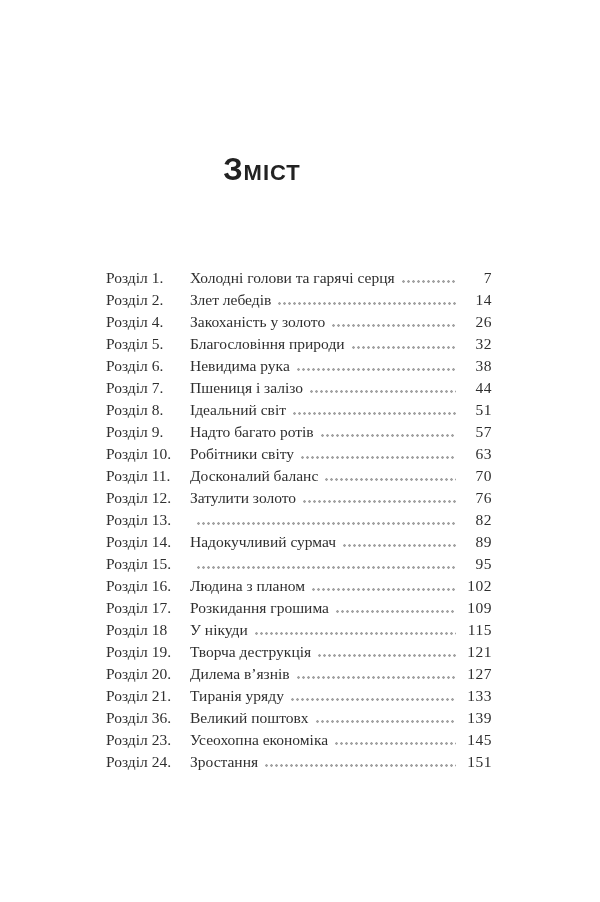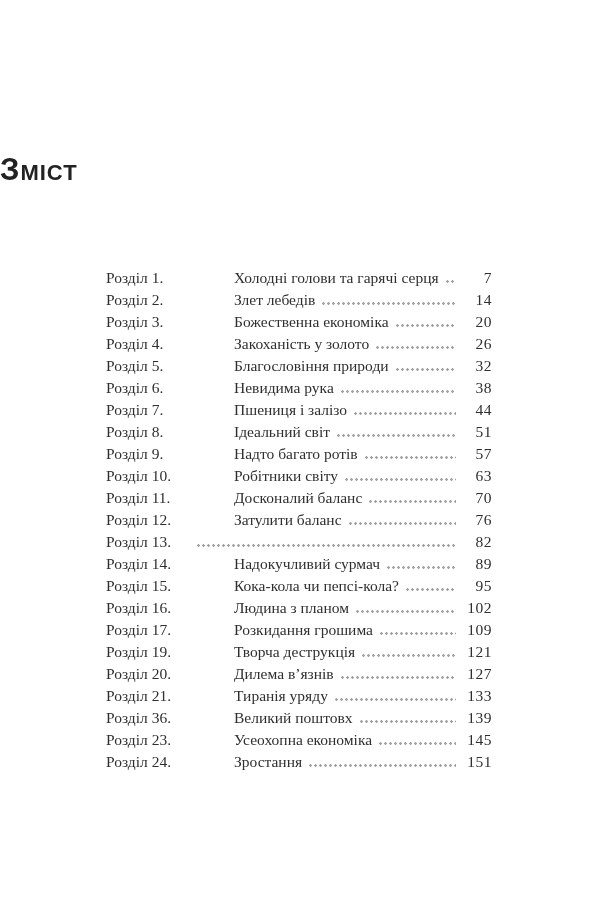--- a/index.html
+++ b/index.html
@@ -14,20 +14,21 @@
     background: var(--paper);
     font-family: "Liberation Serif", "DejaVu Serif", serif;
     color: var(--ink);
     overflow: hidden;
   }
   .page-title {
     position: absolute;
     top: 153px;
     left: 0;
     width: 524px;
+    text-align: center;
     font-family: "Liberation Sans", "DejaVu Sans", sans-serif;
     font-weight: 700;
     font-size: 31px;
     line-height: 34px;
     font-variant: small-caps;
     letter-spacing: 1px;
     color: #222222;
   }
   .toc {
     position: absolute;
@@ -42,21 +43,20 @@
     line-height: 22px;
     font-size: 15.5px;
     white-space: nowrap;
   }
   .chapter-label {
     flex: 0 0 84px;
     width: 84px;
   }
   .chapter-title {
     flex: 0 0 auto;
-    margin-left: 44px;
   }
   .dot-leader {
     flex: 1 1 auto;
     align-self: flex-end;
     height: 3px;
     margin: 0 0 6px 7px;
     background-image: radial-gradient(circle at 1.5px 1.5px, var(--leader) 1.15px, rgba(0,0,0,0) 1.5px);
     background-size: 5px 3px;
     background-repeat: repeat-x;
   }
@@ -80,26 +80,20 @@
     <span class="chapter-page">7</span>
   </div>
 
   <div class="toc-row">
     <span class="chapter-label">Розділ 2.</span>
     <span class="chapter-title">Злет лебедів</span>
     <span class="dot-leader"></span>
     <span class="chapter-page">14</span>
   </div>
 
-  <div class="toc-row">
-    <span class="chapter-label">Розділ 3.</span>
-    <span class="chapter-title">Божественна економіка</span>
-    <span class="dot-leader"></span>
-    <span class="chapter-page">20</span>
-  </div>
 
   <div class="toc-row">
     <span class="chapter-label">Розділ 4.</span>
     <span class="chapter-title">Закоханість у золото</span>
     <span class="dot-leader"></span>
     <span class="chapter-page">26</span>
   </div>
 
   <div class="toc-row">
     <span class="chapter-label">Розділ 5.</span>
@@ -145,59 +139,64 @@
 
   <div class="toc-row">
     <span class="chapter-label">Розділ 11.</span>
     <span class="chapter-title">Досконалий баланс</span>
     <span class="dot-leader"></span>
     <span class="chapter-page">70</span>
   </div>
 
   <div class="toc-row">
     <span class="chapter-label">Розділ 12.</span>
-    <span class="chapter-title">Затулити баланс</span>
+    <span class="chapter-title">Затулити золото</span>
     <span class="dot-leader"></span>
     <span class="chapter-page">76</span>
   </div>
 
   <div class="toc-row">
     <span class="chapter-label">Розділ 13.</span>
     <span class="dot-leader"></span>
     <span class="chapter-page">82</span>
   </div>
 
   <div class="toc-row">
     <span class="chapter-label">Розділ 14.</span>
     <span class="chapter-title">Надокучливий сурмач</span>
     <span class="dot-leader"></span>
     <span class="chapter-page">89</span>
   </div>
 
   <div class="toc-row">
     <span class="chapter-label">Розділ 15.</span>
-    <span class="chapter-title">Кока-кола чи пепсі-кола?</span>
     <span class="dot-leader"></span>
     <span class="chapter-page">95</span>
   </div>
 
   <div class="toc-row">
     <span class="chapter-label">Розділ 16.</span>
     <span class="chapter-title">Людина з планом</span>
     <span class="dot-leader"></span>
     <span class="chapter-page">102</span>
   </div>
 
   <div class="toc-row">
     <span class="chapter-label">Розділ 17.</span>
     <span class="chapter-title">Розкидання грошима</span>
     <span class="dot-leader"></span>
     <span class="chapter-page">109</span>
   </div>
 
+  <div class="toc-row">
+    <span class="chapter-label">Розділ 18</span>
+    <span class="chapter-title">У нікуди</span>
+    <span class="dot-leader"></span>
+    <span class="chapter-page">115</span>
+  </div>
 
   <div class="toc-row">
     <span class="chapter-label">Розділ 19.</span>
     <span class="chapter-title">Творча деструкція</span>
     <span class="dot-leader"></span>
     <span class="chapter-page">121</span>
   </div>
 
   <div class="toc-row">
     <span class="chapter-label">Розділ 20.</span>

